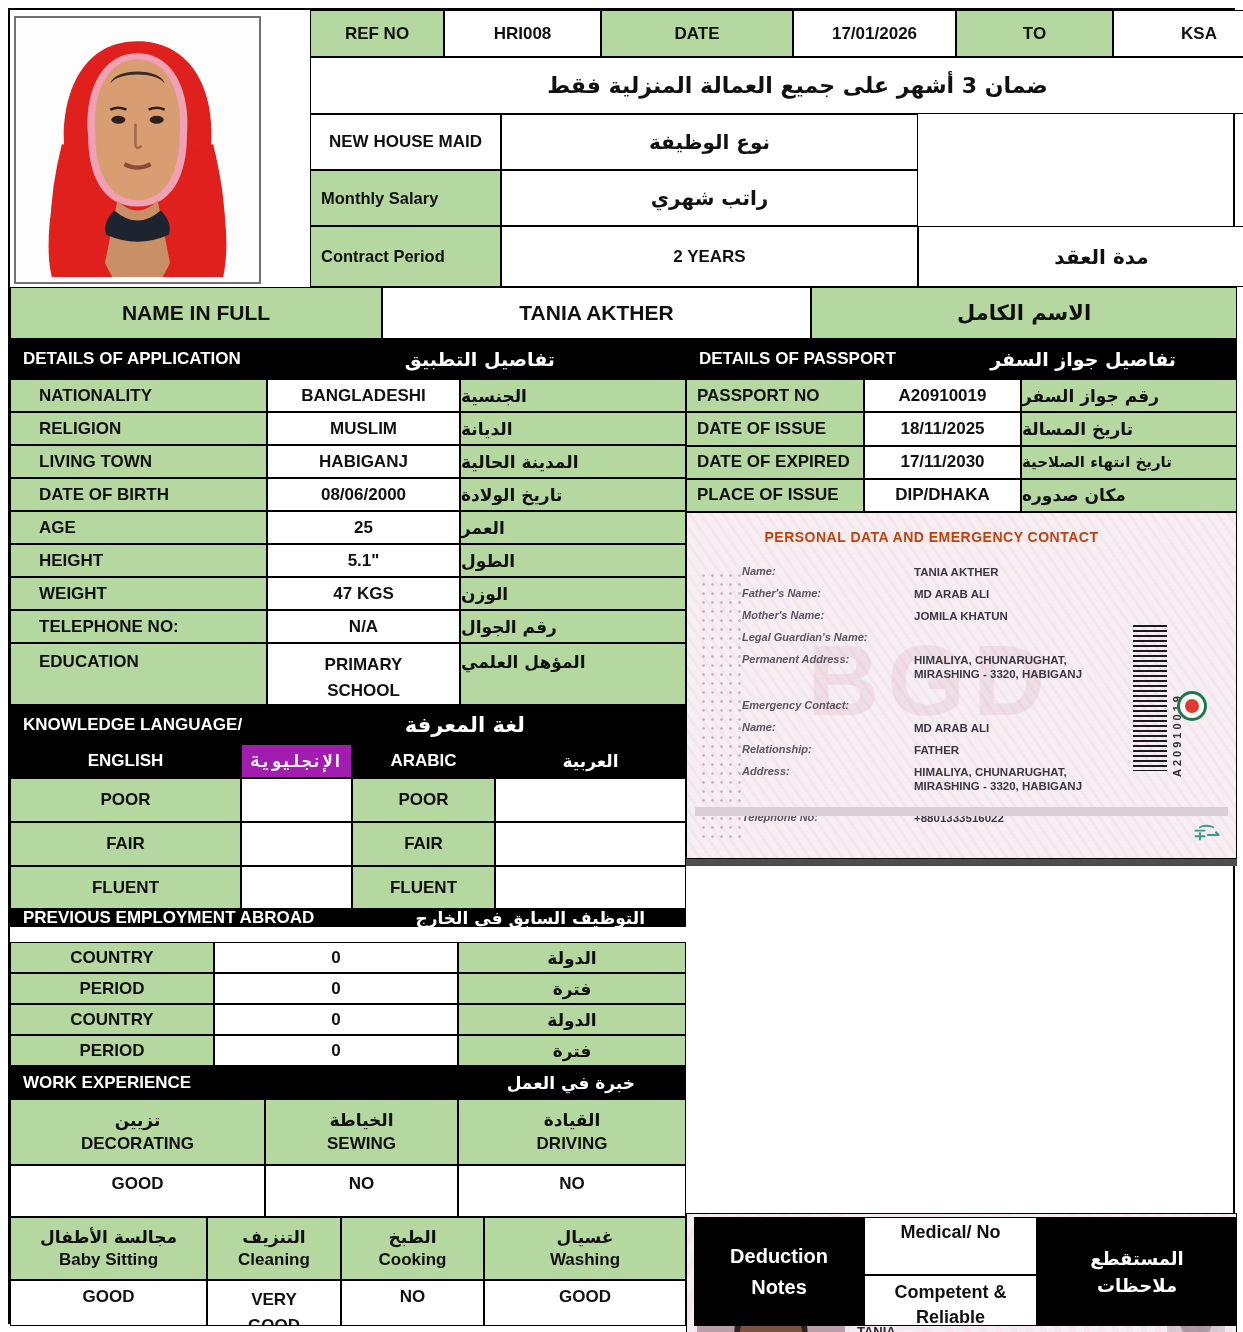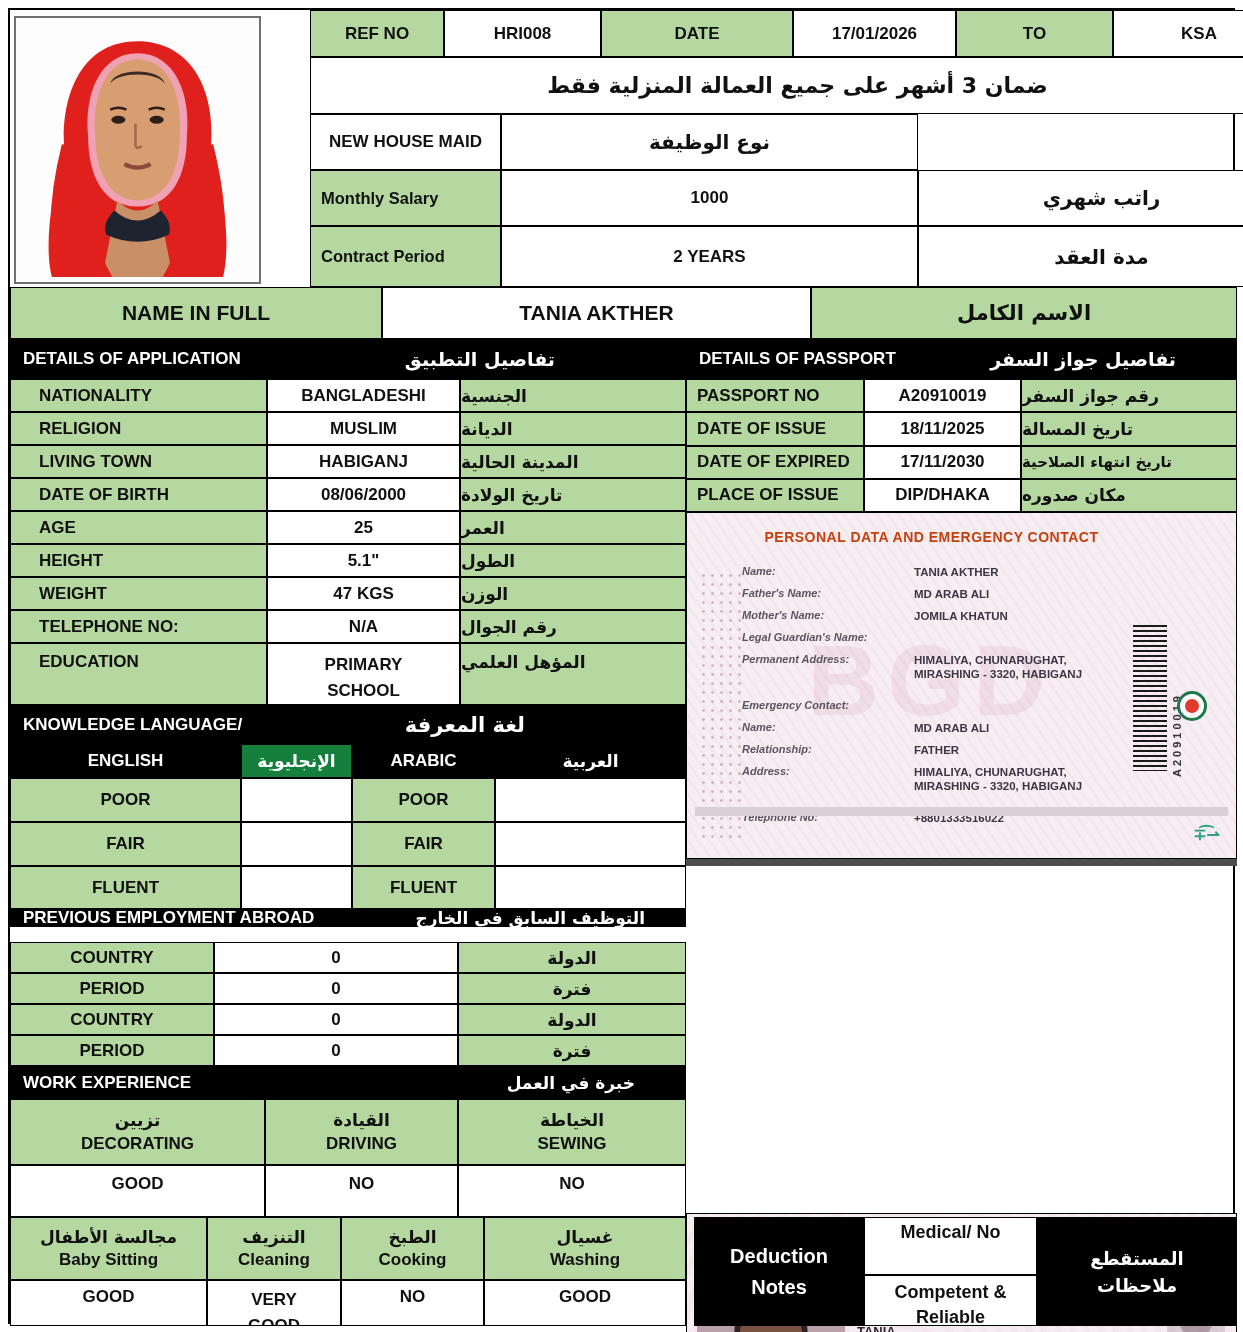--- a/index.html
+++ b/index.html
@@ -86,21 +86,20 @@
       <div class="cell green">TO</div>
       <div class="cell white">KSA</div>
     </div>
     <div class="cell white ar" dir="rtl" style="font-size:22px;">ضمان 3 أشهر على جميع العمالة المنزلية فقط</div>
     <div class="grid" style="grid-template-columns:191px 417px 367px;">
       <div class="cell white">NEW HOUSE MAID</div>
       <div class="cell white ar" dir="rtl" style="font-size:20px;">نوع الوظيفة</div>
     </div>
     <div class="grid" style="grid-template-columns:191px 417px 367px;">
       <div class="cell green left-al-sm" style="font-size:16.5px;">Monthly Salary</div>
-      <div class="cell white">1000</div>
       <div class="cell white ar" dir="rtl" style="font-size:20px;">راتب شهري</div>
     </div>
     <div class="grid" style="grid-template-columns:191px 417px 367px;">
       <div class="cell green left-al-sm" style="font-size:16.5px;">Contract Period</div>
       <div class="cell white">2 YEARS</div>
       <div class="cell white ar" dir="rtl" style="font-size:20px;">مدة العقد</div>
     </div>
   </div>
 
   <div class="abs grid" style="left:0;top:277px;width:1227px;height:52px;grid-template-columns:372px 429px 426px;">
@@ -149,21 +148,21 @@
       </div>
     <div class="cell green right-al top-al ar" dir="rtl" style="padding-top:8px;">المؤهل العلمي</div>
   </div>
 
   <div class="abs bar" style="left:0;top:695px;width:676px;height:39px;">
     <span class="en">KNOWLEDGE LANGUAGE/</span>
     <span class="arr ar" dir="rtl" style="padding-right:160px;font-size:21px;">لغة المعرفة</span>
   </div>
   <div class="abs grid" style="left:0;top:734px;width:676px;height:165px;grid-template-rows:34px 44px 44px 43px;grid-template-columns:231px 111px 143px 191px;">
     <div class="cell" style="background:#000;color:#fff;">ENGLISH</div>
-    <div class="cell ar" dir="rtl" style="background:#15803d;color:#fff;">الإنجليوية</div>
+    <div class="cell ar" dir="rtl" style="background:#a21caf;color:#fff;font-family:Liberation Mono, monospace;">الإنجليوية</div>
     <div class="cell" style="background:#000;color:#fff;">ARABIC</div>
     <div class="cell ar" dir="rtl" style="background:#000;color:#fff;">العربية</div>
     <div class="cell green">POOR</div>
     <div class="cell white"></div>
     <div class="cell green">POOR</div>
     <div class="cell white"></div>
     <div class="cell green">FAIR</div>
     <div class="cell white"></div>
     <div class="cell green">FAIR</div>
     <div class="cell white"></div>
@@ -195,26 +194,26 @@
   <div class="abs bar" style="left:0;top:1056px;width:676px;height:33px;">
     <span class="en">WORK EXPERIENCE</span>
     <span class="arr ar" dir="rtl" style="padding-right:50px;font-size:17px;">خبرة في العمل</span>
   </div>
   <div class="abs grid" style="left:0;top:1089px;width:676px;height:118px;grid-template-rows:66px 52px;grid-template-columns:255px 193px 228px;">
     <div class="cell green" style="flex-direction:column;gap:4px;">
         <span class="ar" dir="rtl">تزيين</span>
         <span>DECORATING</span>
       </div>
     <div class="cell green" style="flex-direction:column;gap:4px;">
+        <span class="ar" dir="rtl">الخياطة</span>
+        <span>SEWING</span>
+      </div>
+    <div class="cell green" style="flex-direction:column;gap:4px;">
         <span class="ar" dir="rtl">القيادة</span>
         <span>DRIVING</span>
-      </div>
-    <div class="cell green" style="flex-direction:column;gap:4px;">
-        <span class="ar" dir="rtl">الخياطة</span>
-        <span>SEWING</span>
       </div>
     <div class="cell white top-al" style="padding-top:8px;">GOOD</div>
     <div class="cell white top-al" style="padding-top:8px;">NO</div>
     <div class="cell white top-al" style="padding-top:8px;">NO</div>
   </div>
 
   <div class="abs grid" style="left:0;top:1207px;width:676px;height:125px;grid-template-rows:63px 46px;grid-template-columns:197px 134px 143px 202px;">
     <div class="cell green" style="flex-direction:column;gap:3px;">
         <span class="ar" dir="rtl">مجالسة الأطفال</span>
         <span>Baby Sitting</span>

